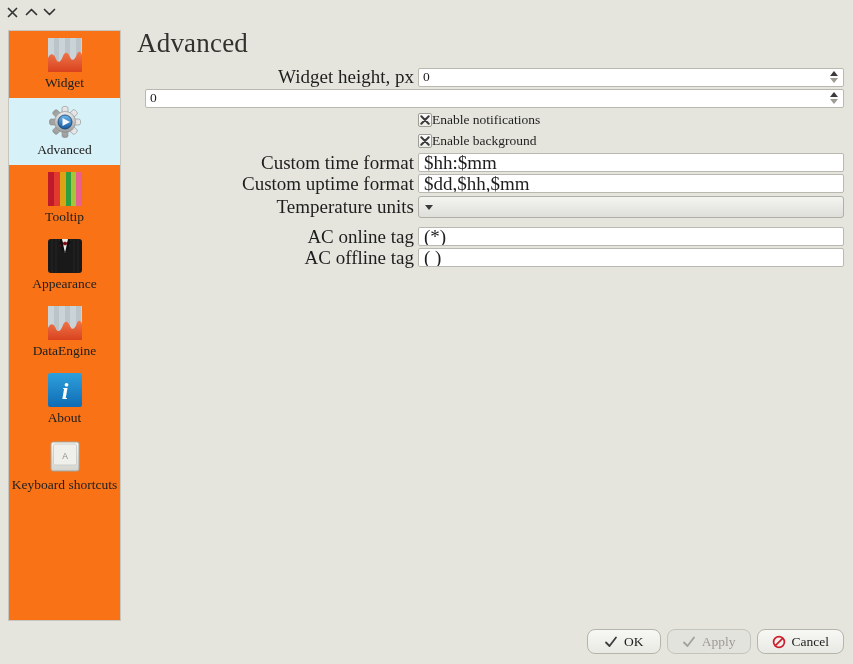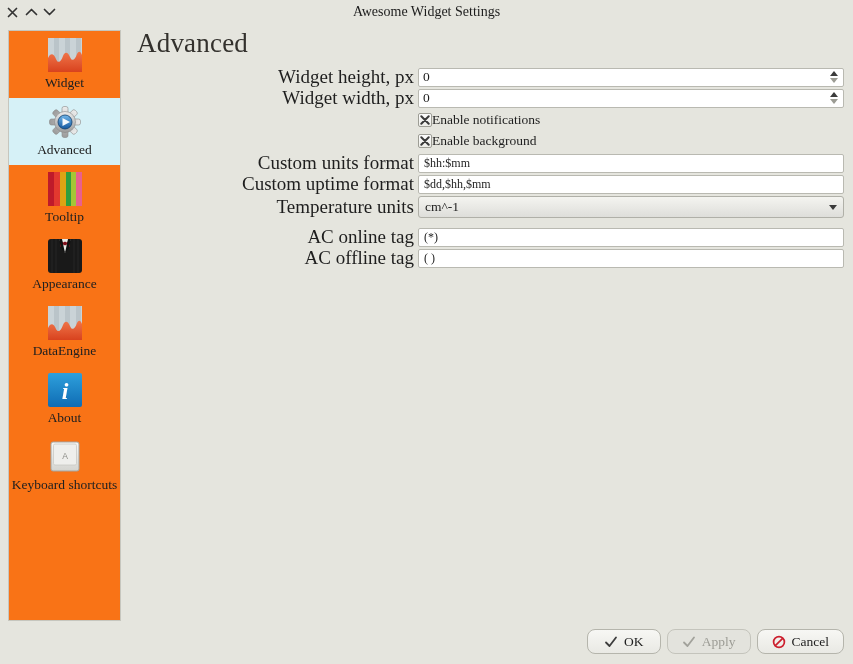--- a/index.html
+++ b/index.html
@@ -45,21 +45,21 @@
   .spin-btns { width:16px; display:flex; flex-direction:column; align-items:center; gap:2px; padding-right:3px; cursor:default; }
   .arr-up { width:0; height:0; border-left:4px solid transparent; border-right:4px solid transparent; border-bottom:5px solid #3b3b3b; }
   .arr-down { width:0; height:0; border-left:4px solid transparent; border-right:4px solid transparent; border-top:5px solid #9c9c94; }
 
   .check-row { height:19px; margin-top:2px; }
   .check-field { display:flex; align-items:center; gap:0; }
   .checkbox { width:14px; height:14px; background:linear-gradient(#fdfdfd,#ededE8); border:1px solid #9d9d95; border-radius:2px; display:flex; align-items:center; justify-content:center; cursor:default; }
   .check-label { font-size:13.5px; color:#1e1e1e; }
 
   .text-row { height:20px; margin-top:2px; }
-  .textbox { width:100%; height:19px; background:#ffffff; border:1px solid #b9b9b1; border-radius:2px; font:inherit; font-size:12px; padding:0 5px; color:#1e1e1e; outline:none; }
+  .textbox { width:100%; height:19px; background:#ffffff; border:1px solid #b9b9b1; border-radius:2px; font:inherit; font-size:19px; padding:0 5px; color:#1e1e1e; outline:none; }
 
   .combo-row { height:22px; margin-top:2px; }
   .combobox { display:flex; align-items:center; height:22px; background:linear-gradient(#f4f4f0,#dededa); border:1px solid #b0b0a8; border-radius:3px; padding:0 6px; cursor:default; }
   .combo-value { flex:1; font-size:13.5px; color:#1e1e1e; }
   .combo-arrow { width:0; height:0; border-left:4px solid transparent; border-right:4px solid transparent; border-top:5px solid #3b3b3b; }
 
   .gap-after-combo { margin-top:9px;justify-content:center; }
 
   
   .btn-bar { position:absolute; right:9px; bottom:10px; display:flex; gap:6px; }
@@ -110,21 +110,20 @@
   <span class="tb-btn tb-up">
     <svg width="13" height="8" viewBox="0 0 13 8">
         <polyline points="1.5,6.5 6.5,1.5 11.5,6.5" stroke="#333" stroke-width="1.7" stroke-linecap="round" stroke-linejoin="round" fill="none"></polyline>
       </svg>
   </span>
   <span class="tb-btn tb-down">
     <svg width="13" height="8" viewBox="0 0 13 8">
         <polyline points="1.5,1.5 6.5,6.5 11.5,1.5" stroke="#333" stroke-width="1.7" stroke-linecap="round" stroke-linejoin="round" fill="none"></polyline>
       </svg>
   </span>
-  <div class="tb-title">Awesome Widget Settings</div>
 </div>
 
 <div class="sidebar">
 
   <div class="side-item">
     <svg class="side-icon" viewBox="0 0 34 34">
       <rect width="34" height="34" fill="#cad3d7"></rect>
       <g fill="#bac4c9">
           <rect x="6" width="5" height="34"></rect>
           <rect x="17" width="5" height="34"></rect>
@@ -221,21 +220,20 @@
         <input value="0" style="">
         <span class="spin-btns">
           <span class="arr-up"></span>
           <span class="arr-down"></span>
         </span>
       </div>
     </div>
   </div>
 
   <div class="row spin-row" style="margin-top:1px;">
-    <span class="lbl">Widget width, px</span>
     <div class="field">
       <div class="spinbox">
         <input value="0" style="">
         <span class="spin-btns">
           <span class="arr-up"></span>
           <span class="arr-down"></span>
         </span>
       </div>
     </div>
   </div>
@@ -258,38 +256,37 @@
       <span class="checkbox">
         <svg width="10" height="10" viewBox="0 0 10 10">
             <path d="M1.3,1.3 L8.7,8.7 M8.7,1.3 L1.3,8.7" stroke="#3a3a3a" stroke-width="2" stroke-linecap="round"></path>
           </svg>
       </span>
       <span class="check-label">Enable background</span>
     </div>
   </div>
 
   <div class="row text-row" style="margin-top:3px;">
-    <span class="lbl">Custom units format</span>
+    <span class="lbl">Custom time format</span>
     <div class="field">
       <input class="textbox" value="$hh:$mm" style="">
     </div>
   </div>
 
   <div class="row text-row" style="margin-top:1px;align-items:center;">
     <span class="lbl">Custom uptime format</span>
     <div class="field">
       <input class="textbox" value="$dd,$hh,$mm" style="">
     </div>
   </div>
 
   <div class="row combo-row">
     <span class="lbl">Temperature units</span>
     <div class="field">
       <div class="combobox">
-        <span class="combo-value">cm^-1</span>
         <span class="combo-arrow"></span>
       </div>
     </div>
   </div>
 
   <div class="row text-row gap-after-combo">
     <span class="lbl">AC online tag</span>
     <div class="field">
       <input class="textbox" value="(*)" style="">
     </div>

